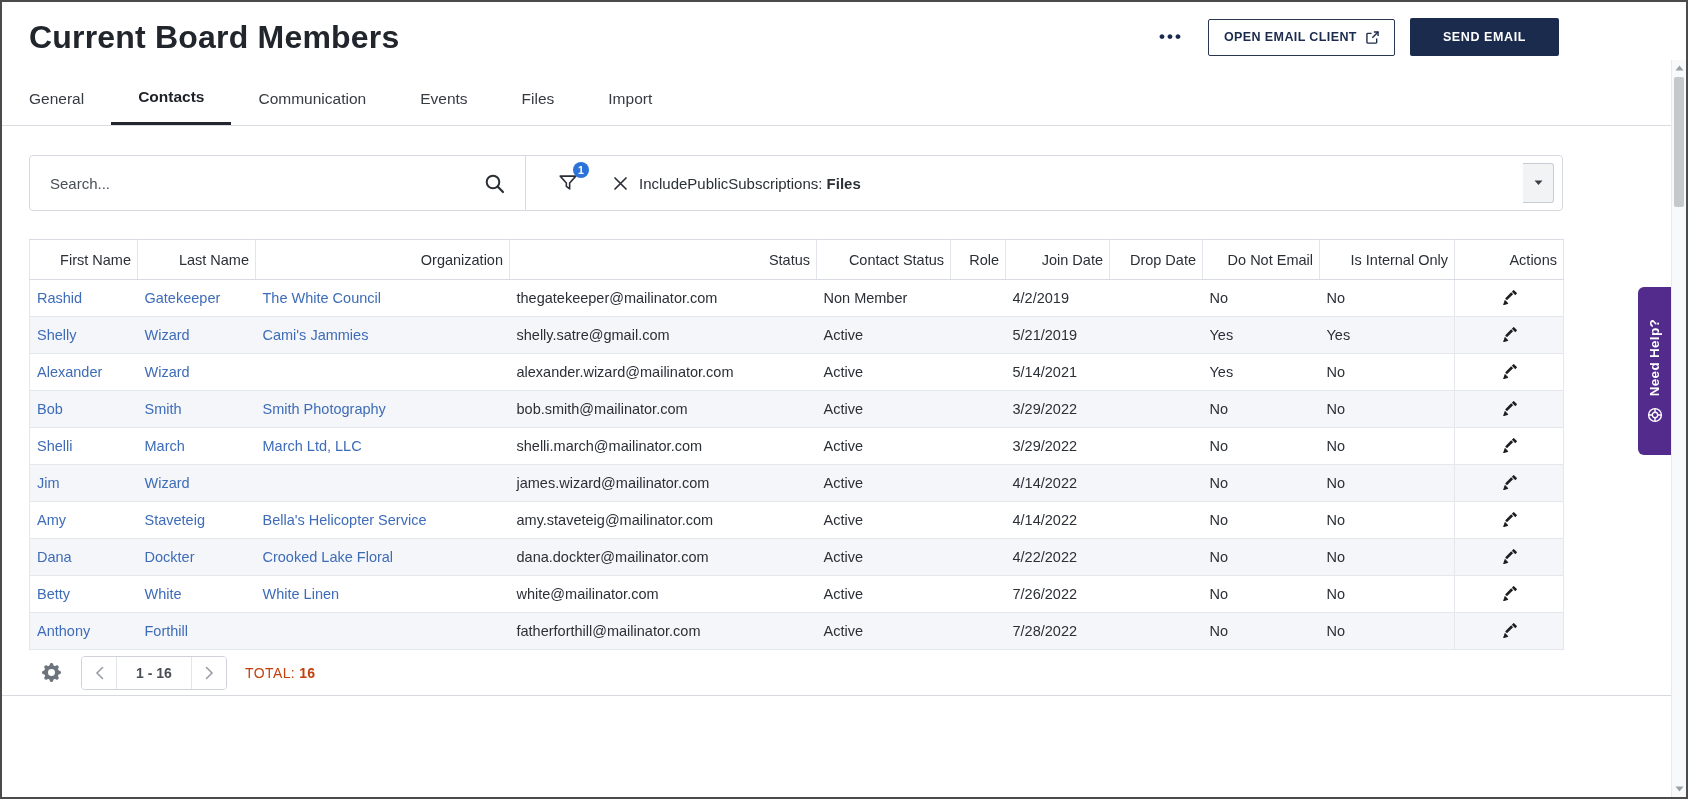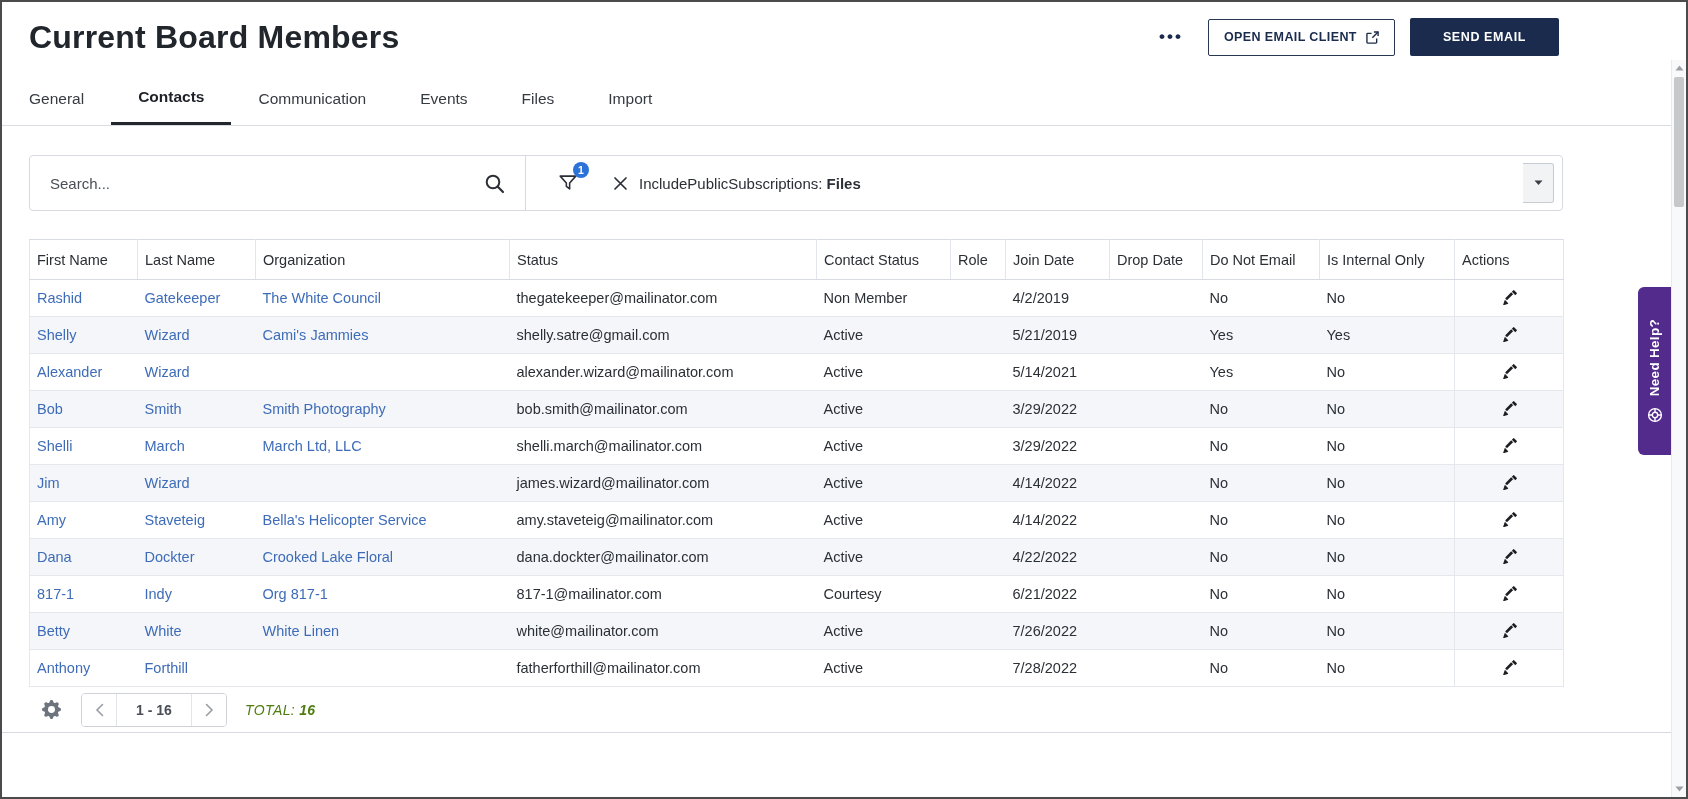--- a/index.html
+++ b/index.html
@@ -30,34 +30,34 @@
   .funnel-wrap { position:relative; width:24px; height:24px; cursor:pointer; display:flex; align-items:center; justify-content:center; }
   .filter-badge { position:absolute; top:-9px; right:-9px; min-width:16px; height:16px; padding:0 3px; border-radius:8px; background:var(--badge-blue,#2b72d9); color:#fff; font-size:10.5px; font-weight:700; display:flex; align-items:center; justify-content:center; }
   .clear-filter-btn { margin-left:31px; }
   .filter-text { margin-left:9px; font-size:15px; color:#2b2f36; }
   .add-contact-group { margin-left:auto; margin-right:8px; align-self:center; display:flex; height:40px; }
   .add-contact-btn { padding:0 22px; background:#f2f3f5; border:1px solid #c7cbd2; border-radius:3px 0 0 3px; font-family:inherit; font-size:13px; font-weight:700; letter-spacing:0.4px; color:#2b2f36; cursor:pointer; }
   .add-contact-caret { width:31px; background:#f2f3f5; border:1px solid #c7cbd2; border-left:none; border-radius:0 3px 3px 0; display:flex; align-items:center; justify-content:center; cursor:pointer; }
 
   
   .contacts-table { margin:28px 0 0 27px; width:1534px; border-collapse:collapse; table-layout:fixed; }
-  .contacts-table th { height:40px; text-align:left; font-weight:400; font-size:14.5px; color:#2b2f36; padding:0 6px 0 7px; border:1px solid #e2e5ea; border-top:1px solid #d8dbe1; border-bottom:1px solid #d8dbe1; white-space:nowrap; overflow:hidden; cursor:pointer; background:#fff; }
+  .contacts-table th { height:40px; text-align:right; font-weight:400; font-size:14.5px; color:#2b2f36; padding:0 6px 0 7px; border:1px solid #e2e5ea; border-top:1px solid #d8dbe1; border-bottom:1px solid #d8dbe1; white-space:nowrap; overflow:hidden; cursor:pointer; background:#fff; }
   .contacts-table td { height:37px; font-size:14.5px; color:#2b2f36; padding:0 6px 0 7px; border-bottom:1px solid #e4e7ec; white-space:nowrap; overflow:hidden; }
   .contacts-table td:first-child { border-left:1px solid #e4e7ec; }
   .contacts-table td:last-child { border-right:1px solid #e4e7ec; }
   .contacts-table td.actions-cell { border-left:1px solid #e4e7ec; text-align:center; }
   .contacts-table tbody tr:nth-child(even) { background:var(--row-alt,#f4f6fa); }
   .contacts-table a { color:var(--link,#3e6cb8); text-decoration:none; cursor:pointer; }
 
   
   .table-footer { height:46px; border-bottom:1px solid #d6d9de; display:flex; align-items:center; padding-left:38px; }
   .pagination { margin-left:18px; height:34px; display:flex; align-items:stretch; border:1px solid #cfd3d9; border-radius:4px; overflow:hidden; background:#fff;font-weight:bold; }
   .page-btn { width:34px; border:none; background:#fff; cursor:pointer; display:flex; align-items:center; justify-content:center; }
   .page-range { width:76px; display:flex; align-items:center; justify-content:center; font-size:14px; color:#4a4f57; border-left:1px solid #e2e5ea; border-right:1px solid #e2e5ea; }
-  .total { margin-left:18px; font-size:14px; color:#4d7c0f; letter-spacing:0.4px;font-style:italic; }
+  .total { margin-left:18px; font-size:14px; color:#c2410c; letter-spacing:0.4px; }
   .total b { margin-left:4px; }
 
   
   .need-help-tab { position:absolute; top:285px; right:15px; width:33px; height:168px; background:var(--help-purple,#532b8d); border-radius:6px 0 0 6px; display:flex; flex-direction:column; align-items:center; justify-content:center; gap:11px; cursor:pointer; }
   .need-help-text { writing-mode:vertical-rl; transform:rotate(180deg); color:#fff; font-size:13.5px; font-weight:700; letter-spacing:0.3px; white-space:nowrap; }
 
   
   .scrollbar { position:absolute; top:58px; right:0; bottom:0; width:15px; background:#f8f9fa; border-left:1px solid #e7e9eb; }
   .sb-arrow { height:16px; display:flex; align-items:center; justify-content:center; cursor:pointer; }
   .sb-arrow.down { position:absolute; bottom:0; left:0; right:0; }
@@ -305,39 +305,20 @@
     <td>No</td>
     <td class="actions-cell">
       <button class="pencil-btn">
         <svg width="15" height="15" viewBox="0 0 16 16">
                 <path fill="#1c1e21" d="M12.854.146a.5.5 0 0 0-.707 0L10.5 1.793 14.207 5.5l1.647-1.646a.5.5 0 0 0 0-.708l-3-3zm.646 6.061L9.793 2.5 3.293 9H3.5a.5.5 0 0 1 .5.5v.5h.5a.5.5 0 0 1 .5.5v.5h.293l6.5-6.5zm-7.468 7.468A.5.5 0 0 1 6 13.5V13h-.5a.5.5 0 0 1-.5-.5V12h-.5a.5.5 0 0 1-.5-.5V11h-.5a.5.5 0 0 1-.468-.325l-.11.11-1.898 5.696 5.696-1.898-.11-.11z"></path>
               </svg>
       </button>
     </td>
   </tr>
         <tr>
-    <td><a>817-1</a></td>
-    <td><a>Indy</a></td>
-    <td><a>Org 817-1</a></td>
-    <td>817-1@mailinator.com</td>
-    <td>Courtesy</td>
-    <td></td>
-    <td>6/21/2022</td>
-    <td></td>
-    <td>No</td>
-    <td>No</td>
-    <td class="actions-cell">
-      <button class="pencil-btn">
-        <svg width="15" height="15" viewBox="0 0 16 16">
-                <path fill="#1c1e21" d="M12.854.146a.5.5 0 0 0-.707 0L10.5 1.793 14.207 5.5l1.647-1.646a.5.5 0 0 0 0-.708l-3-3zm.646 6.061L9.793 2.5 3.293 9H3.5a.5.5 0 0 1 .5.5v.5h.5a.5.5 0 0 1 .5.5v.5h.293l6.5-6.5zm-7.468 7.468A.5.5 0 0 1 6 13.5V13h-.5a.5.5 0 0 1-.5-.5V12h-.5a.5.5 0 0 1-.5-.5V11h-.5a.5.5 0 0 1-.468-.325l-.11.11-1.898 5.696 5.696-1.898-.11-.11z"></path>
-              </svg>
-      </button>
-    </td>
-  </tr>
-        <tr>
     <td><a>Betty</a></td>
     <td><a>White</a></td>
     <td><a>White Linen</a></td>
     <td>white@mailinator.com</td>
     <td>Active</td>
     <td></td>
     <td>7/26/2022</td>
     <td></td>
     <td>No</td>
     <td>No</td>

